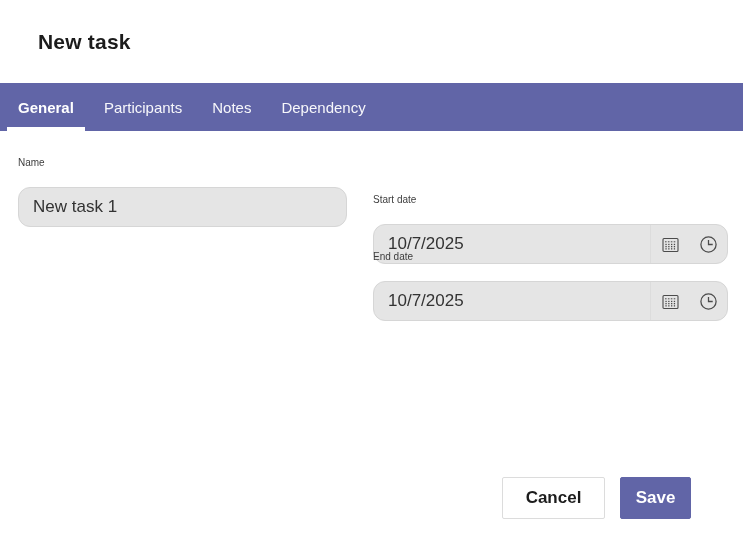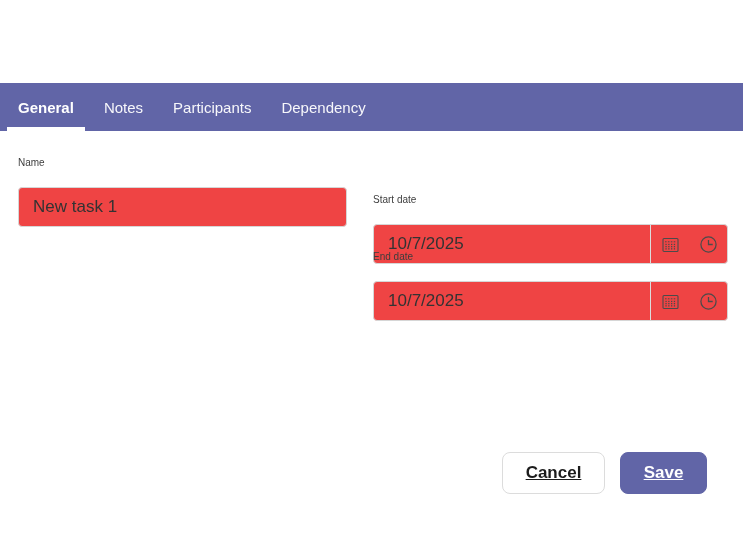--- a/index.html
+++ b/index.html
@@ -35,59 +35,60 @@
   .group{position:absolute;}
   #g-name{left:18px;top:154px;width:329px;}
   #g-start{left:373px;top:154px;width:355px;margin-top:37px;}
   #g-progress{left:18px;top:248px;width:329px;}
   #g-end{left:373px;top:248px;width:355px;}
 
   .flabel{display:block;font-size:10px;line-height:18px;color:#3d3d3d;margin-bottom:15px;}
 
   .inputbox{
     box-sizing:border-box;height:40px;width:100%;
-    border:1px solid var(--border);border-radius:4px;background:#ef4444;
+    border:1px solid var(--border);border-radius:12px;background:#e5e5e5;
     display:flex;align-items:stretch;
   }
   .tin{
     flex:1;min-width:0;border:none;outline:none;background:transparent;
     font-family:inherit;font-size:17px;color:#333;padding:0 6px 0 14px;
   }
   .sep{width:1px;background:#dcdcdc;}
   .icon-btn{
     width:38px;border:none;background:none;padding:0;margin:0;
     display:flex;align-items:center;justify-content:center;cursor:pointer;
   }
   .spin-btn{width:39px;border:none;background:none;padding:0;margin:0;
     display:flex;align-items:center;justify-content:center;cursor:pointer;}
 
   
   .btn{
-    position:absolute;top:452px;height:42px;border-radius:8px;
+    position:absolute;top:477px;height:42px;border-radius:2px;
     font-family:inherit;font-size:17px;font-weight:600;cursor:pointer;
-    display:flex;align-items:center;justify-content:center;box-sizing:border-box;text-decoration:underline;
+    display:flex;align-items:center;justify-content:center;box-sizing:border-box;
   }
   .btn.cancel{left:502px;width:103px;background:#fff;border:1px solid #dcdcdc;color:#1c1c1c;}
-  .btn.save{left:620px;width:87px;background:var(--accent);border:1px solid var(--accent);color:#fff;}
+  .btn.save{left:620px;width:71px;background:var(--accent);border:1px solid var(--accent);color:#fff;}
 </style>
 </head>
 <body>
 
 <div class="dialog">
 
+  <div class="title">New task</div>
 
   <div class="tabbar">
     <div class="tab active">
       <span class="tab-label">General</span>
     </div>
     <div class="tab">
-      <span class="tab-label">Notes</span>
+      <span class="tab-label">Participants</span>
     </div>
     <div class="tab">
-      <span class="tab-label">Participants</span>
+      <span class="tab-label">Notes</span>
     </div>
     <div class="tab">
       <span class="tab-label">Dependency</span>
     </div>
   </div>
 
   <div class="group" id="g-name">
     <label class="flabel">Name</label>
     <div class="inputbox">
       <input type="text" class="tin" value="New task 1" style="">

